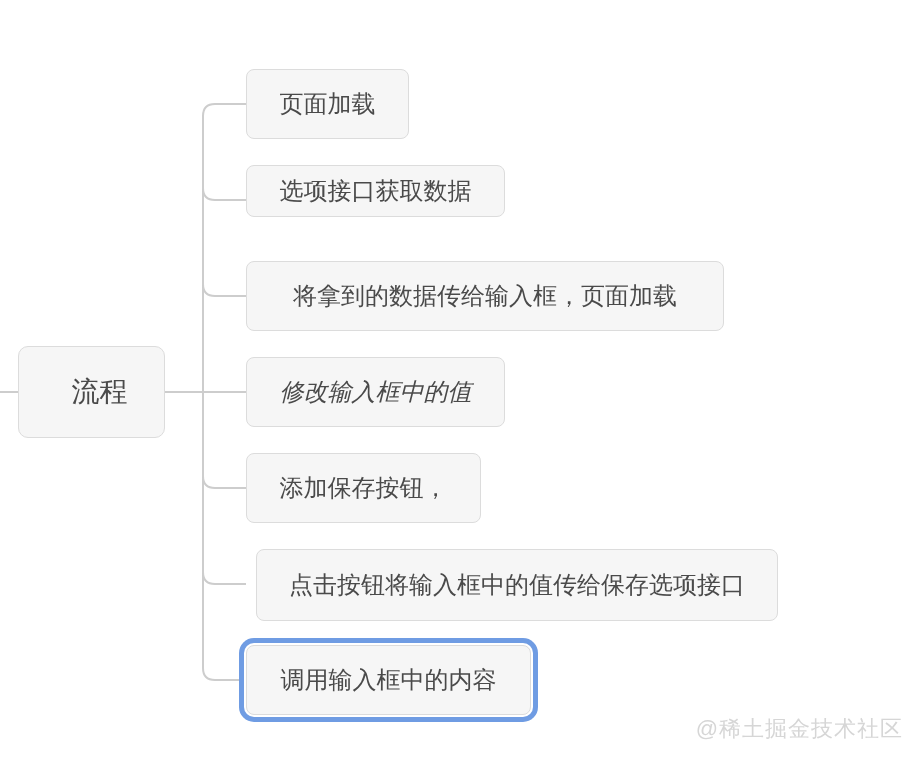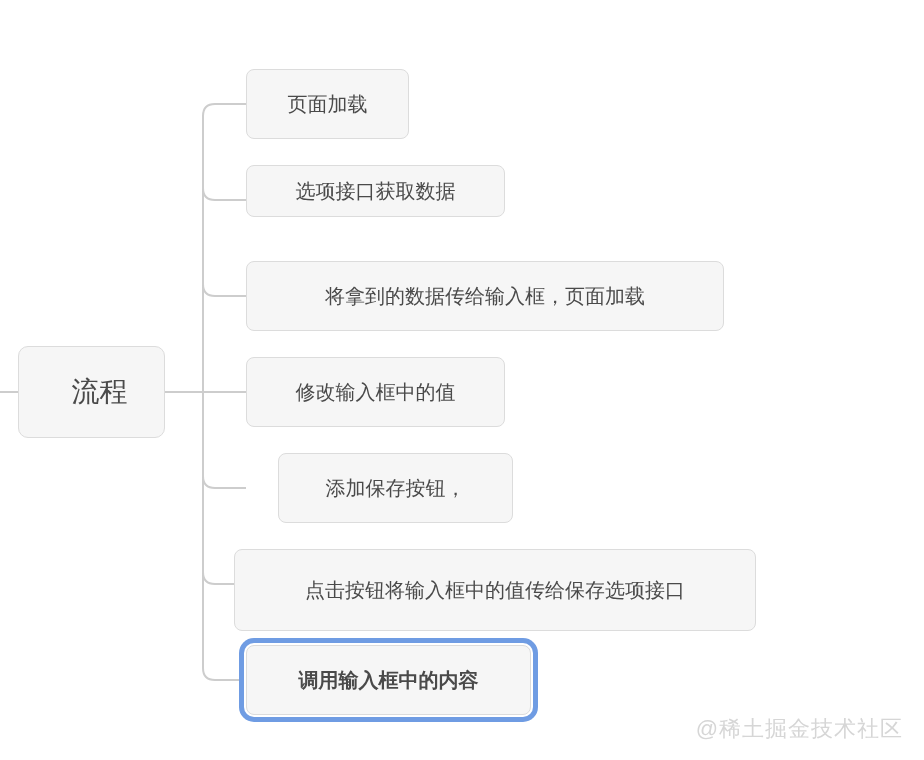--- a/index.html
+++ b/index.html
@@ -28,32 +28,31 @@
   .node {
     position: absolute;
     box-sizing: border-box;
     background: var(--node-fill, #f6f6f6);
     border: 1px solid var(--node-border, #dcdcdc);
     border-radius: 8px;
     display: flex;
     align-items: center;
     justify-content: center;
     color: var(--node-text, #4a4a4a);
-    font-size: 20px;
+    font-size: 24px;
     white-space: nowrap;
     cursor: default;
   }
   .node.root {
     border-radius: 10px;
     font-size: 28px;
     padding-left: 16px;
   }
   .node.selected {
     box-shadow: 0 0 0 2px #ffffff, 0 0 0 7px var(--selection, #6f9ce3);
-    font-weight: bold;
   }
   .watermark {
     position: absolute;
     right: 21px;
     bottom: 16px;
     font-size: 22px;
     color: var(--watermark, #d6d6d6);
     letter-spacing: 1px;
   }
 </style>
@@ -85,29 +84,29 @@
   </div>
 
   <div class="node" style="left:246px; top:165px; width:259px; height:52px;">
     <span>选项接口获取数据</span>
   </div>
 
   <div class="node" style="left:246px; top:261px; width:478px; height:70px;">
     <span>将拿到的数据传给输入框，页面加载</span>
   </div>
 
-  <div class="node" style="left:246px; top:357px; width:259px; height:70px;">
+  <div class="node" style="left:246px; top:357px; width:259px; height:70px;font-style:italic;">
     <span>修改输入框中的值</span>
   </div>
 
-  <div class="node" style="left:246px; top:453px; width:235px; height:70px;margin-left:32px;">
+  <div class="node" style="left:246px; top:453px; width:235px; height:70px;">
     <span>添加保存按钮，</span>
   </div>
 
-  <div class="node" style="left:234px; top:549px; width:522px; height:82px;">
+  <div class="node" style="left:256px; top:549px; width:522px; height:72px;">
     <span>点击按钮将输入框中的值传给保存选项接口</span>
   </div>
 
   <div class="node selected" style="left:246px; top:645px; width:285px; height:70px;">
     <span>调用输入框中的内容</span>
   </div>
 
   <div class="watermark">@稀土掘金技术社区</div>
 
 </div>

